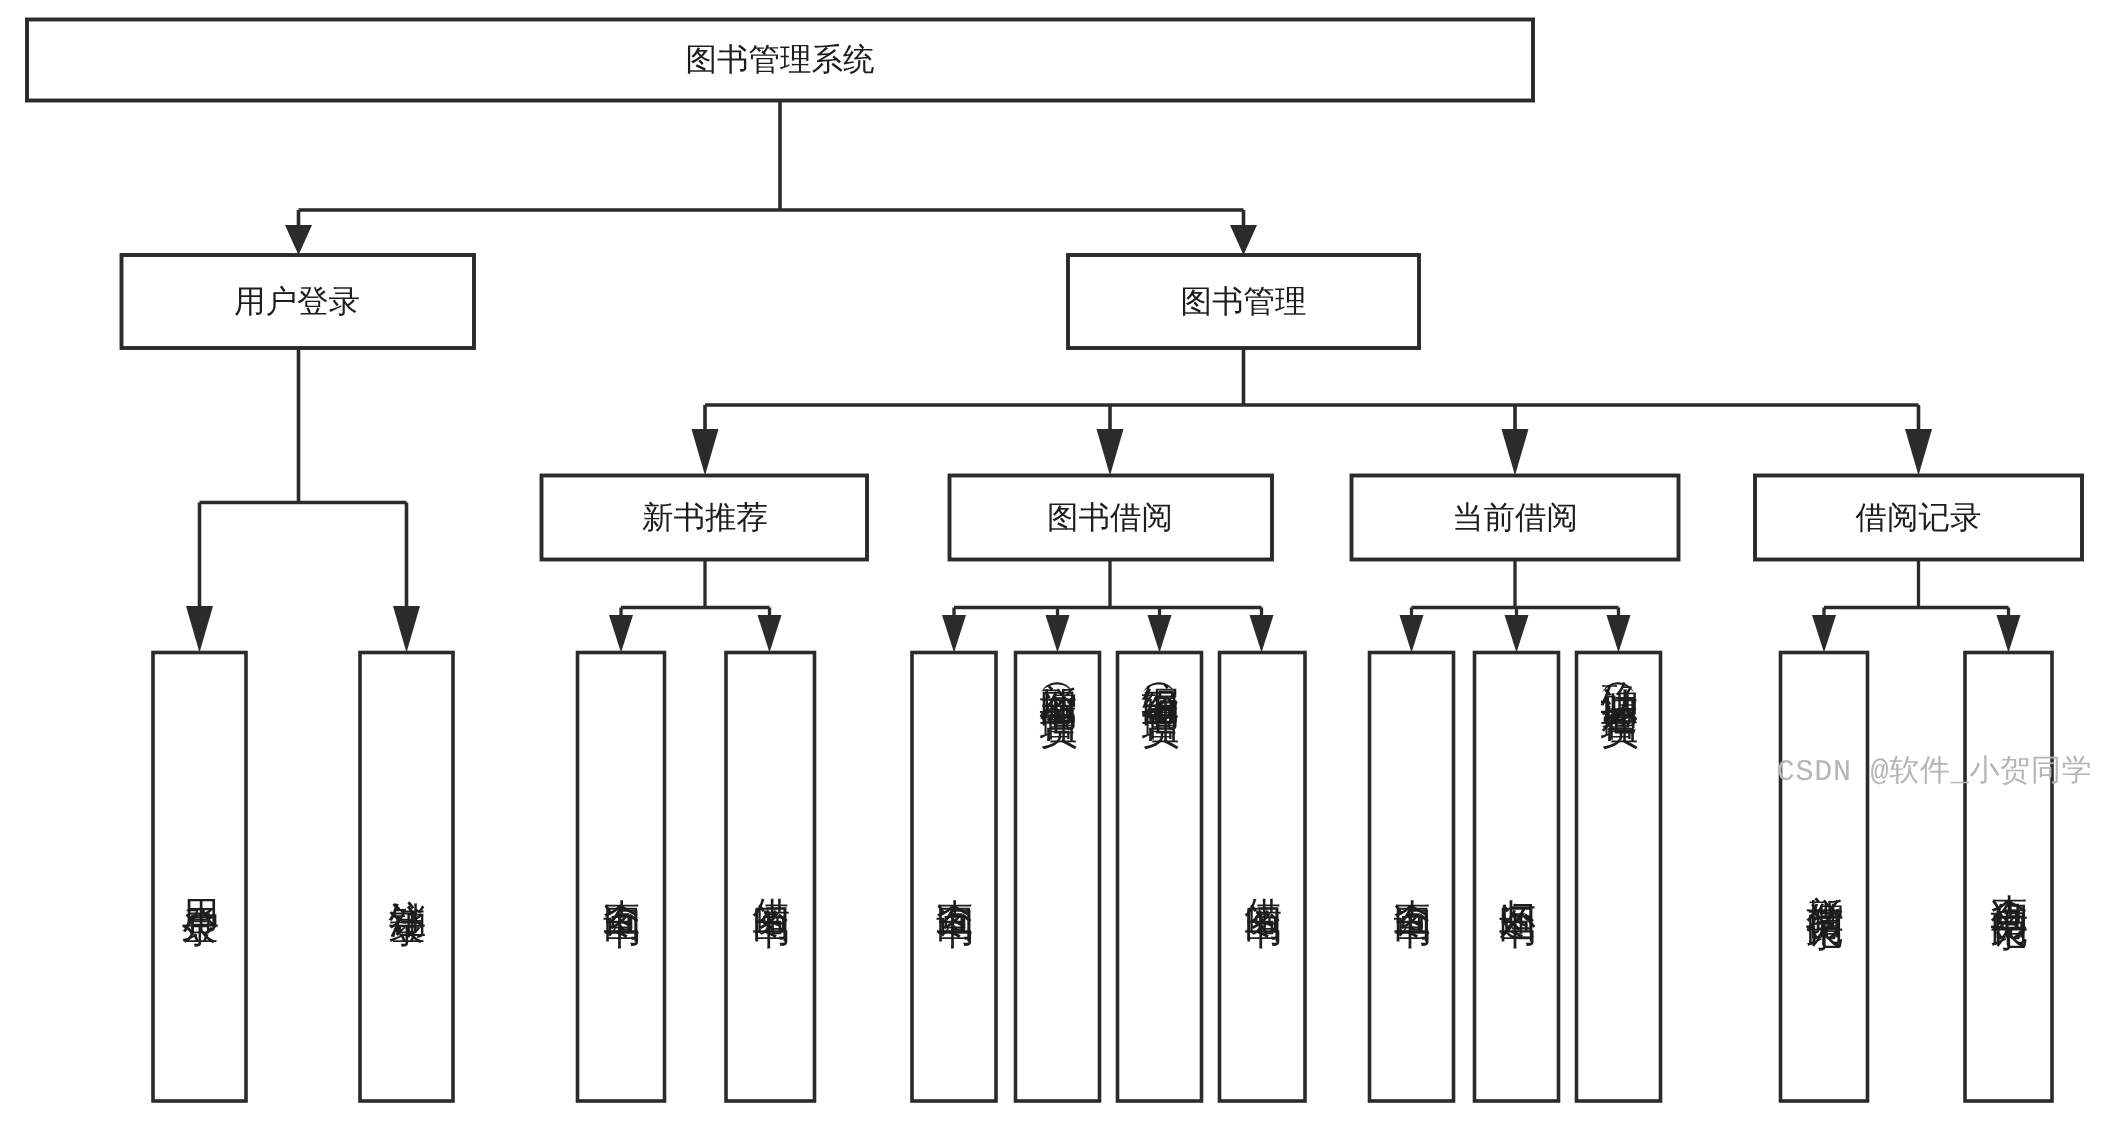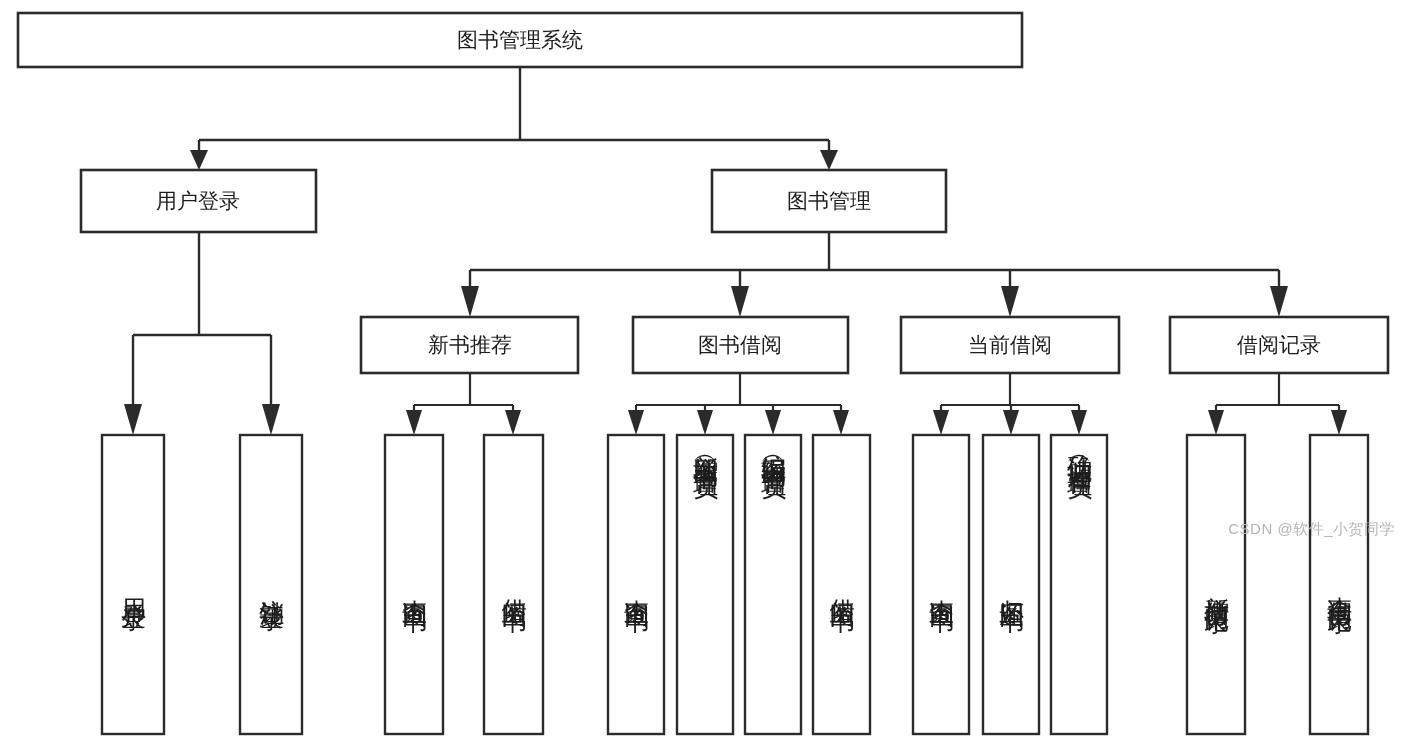--- a/index.html
+++ b/index.html
@@ -70,23 +70,23 @@
     font-family: "DejaVu Sans", "Liberation Sans", sans-serif;
     font-size: 25px;
     line-height: 1.05;
     letter-spacing: 3px;
     color: #1d1d1d;
     white-space: nowrap;
   }
   .watermark {
     position: absolute;
     right: 10px;
-    bottom: 10px;
-    font-family: Liberation Sans, sans-serif;
-    font-size: 15px;
+    bottom: 22px;
+    font-family: Liberation Mono, monospace;
+    font-size: 20px;
     color: #b5b5b5;
     letter-spacing: 0.5px;
     user-select: none;
   }
 </style>
 </head>
 <body>
 
 <div id="diagram-root">
 

